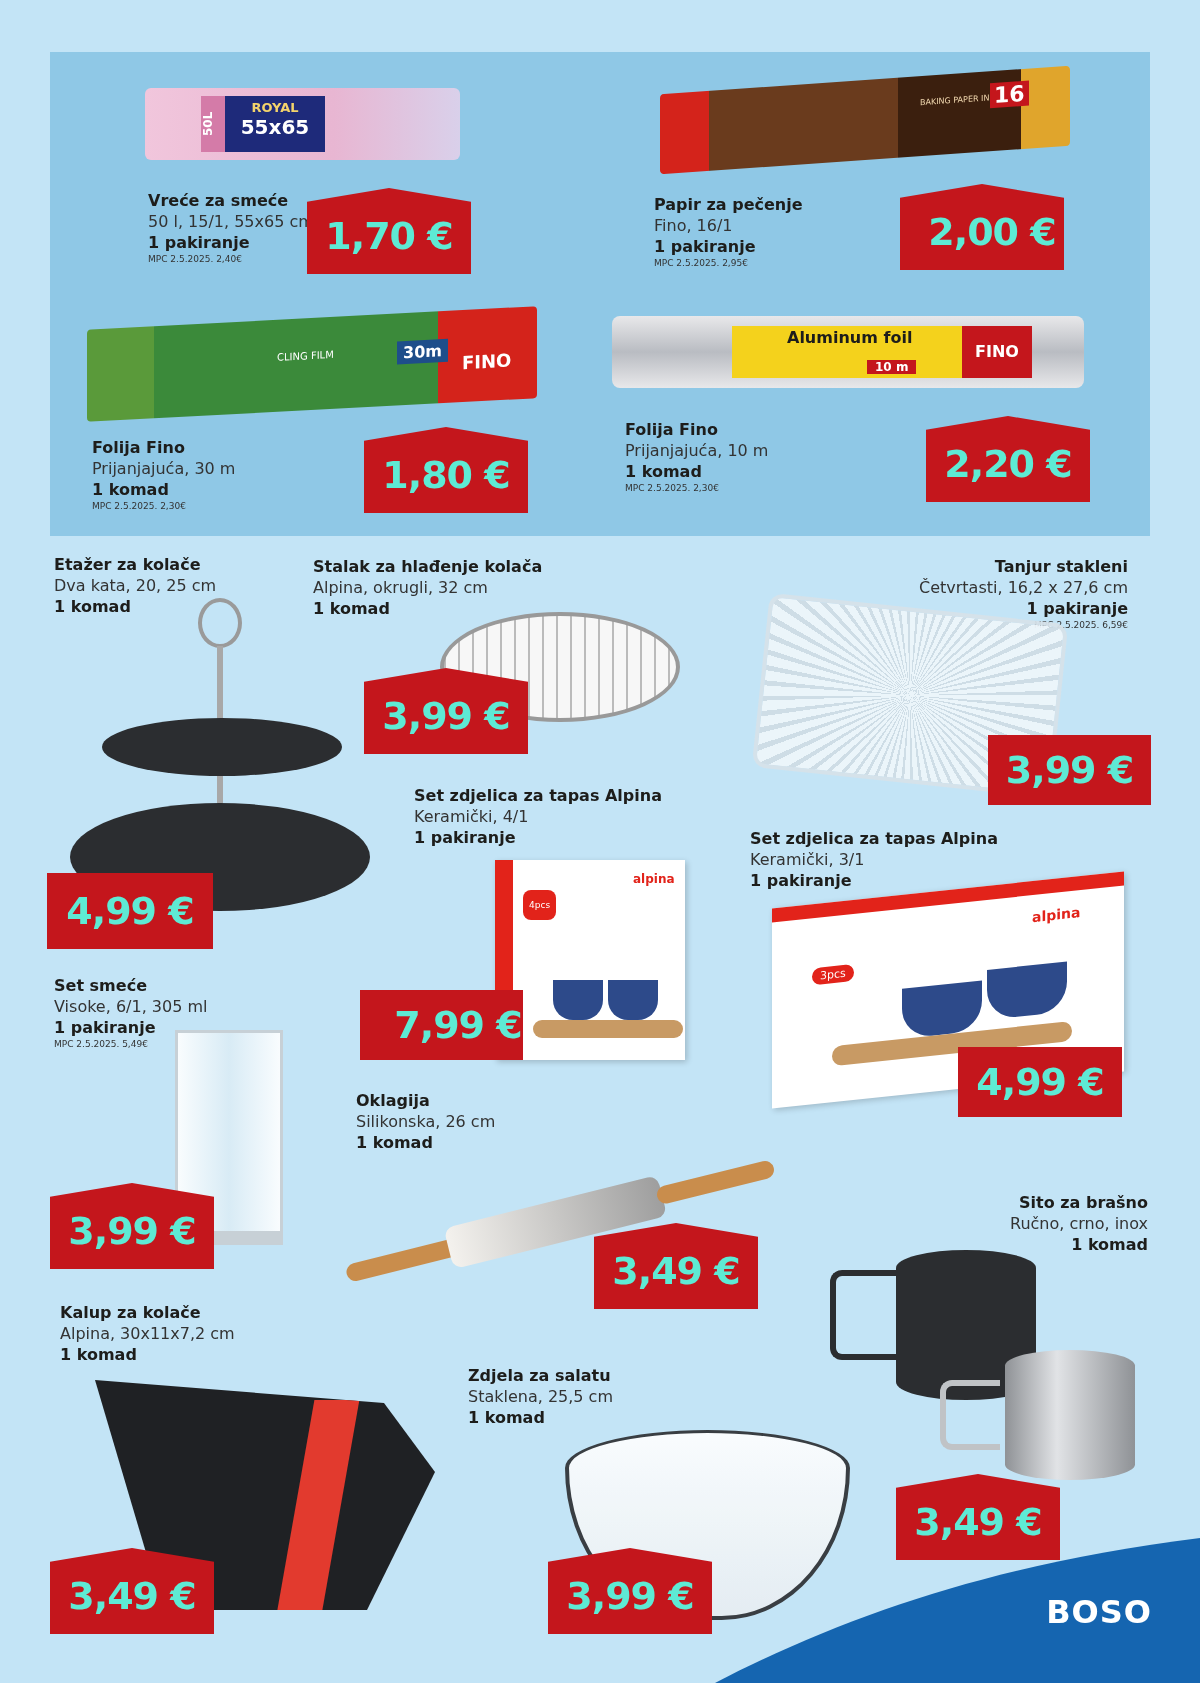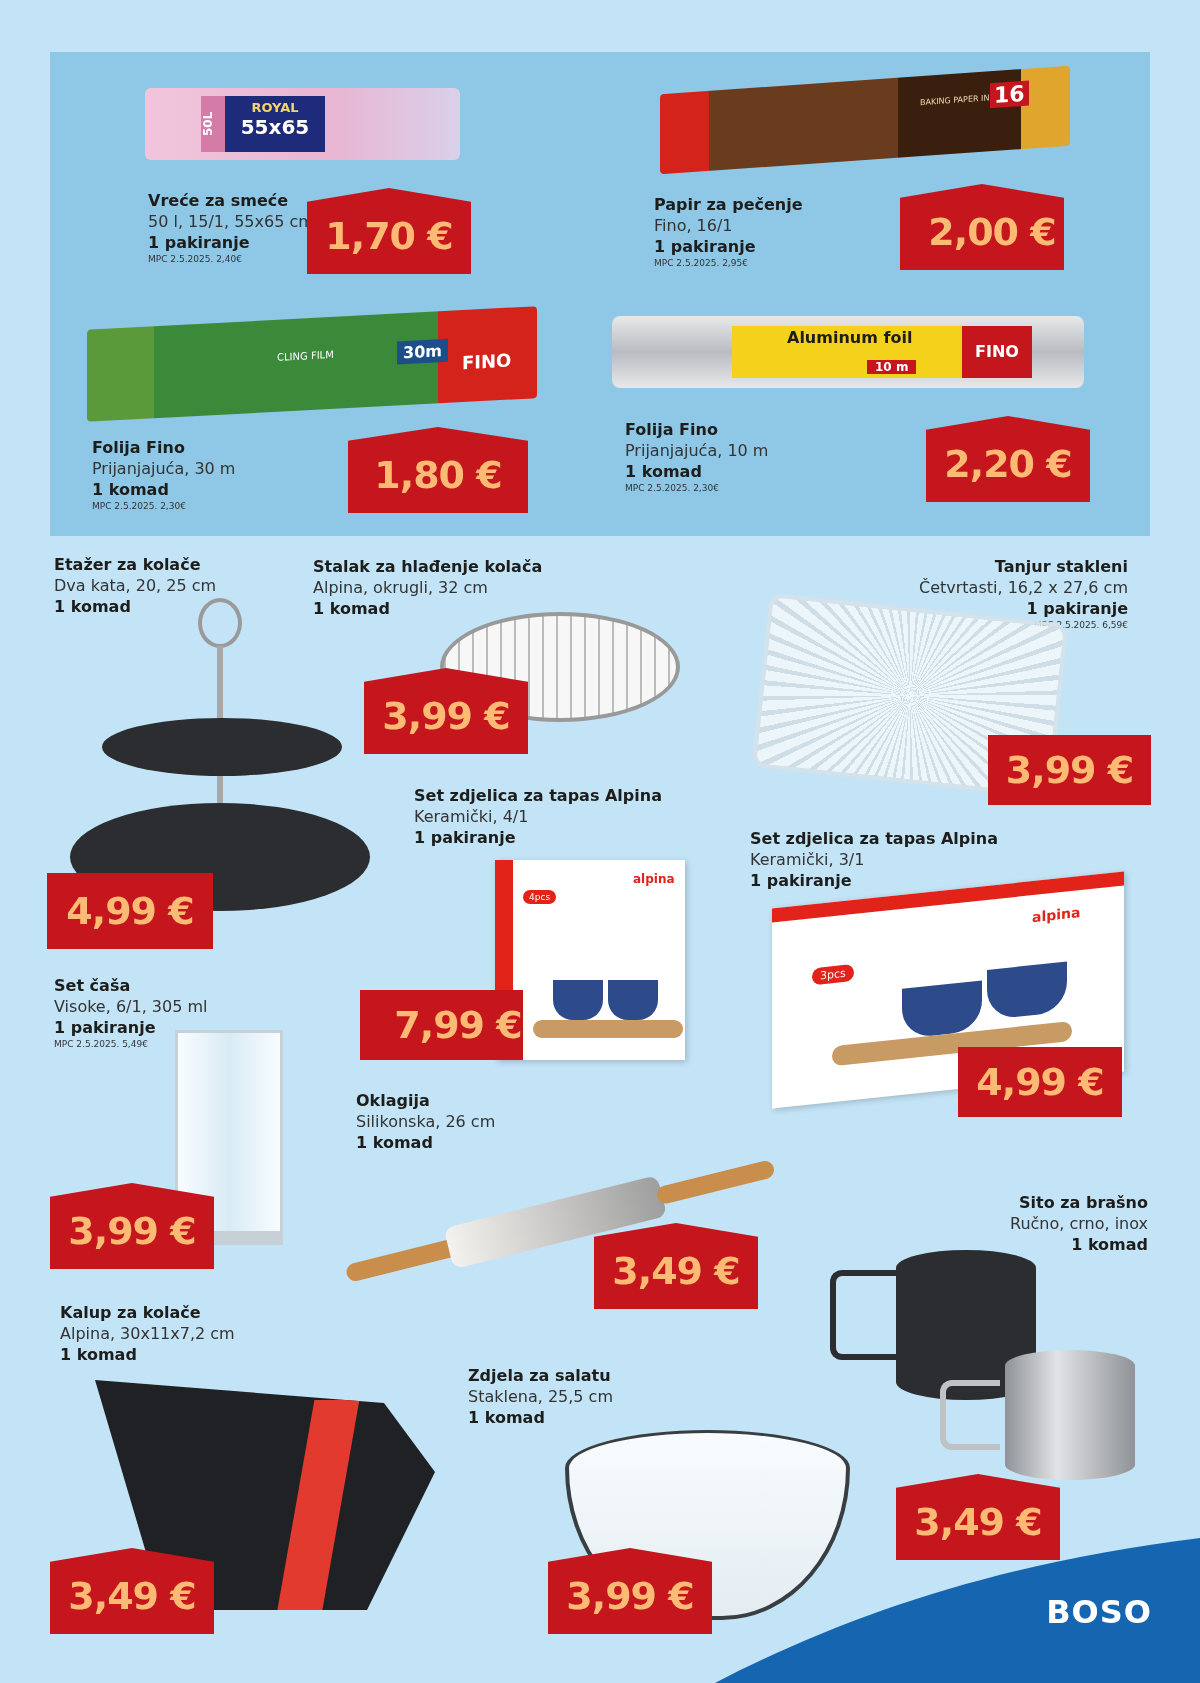--- a/index.html
+++ b/index.html
@@ -4,21 +4,21 @@
 <style>
   * { box-sizing: border-box; margin: 0; padding: 0; }
   body { width: 1200px; height: 1683px; background: #c3e4f6; font-family: "DejaVu Sans", "Liberation Sans", sans-serif; position: relative; overflow: hidden; color: #1d1d1b; }
   .panel { position: absolute; left: 50px; top: 52px; width: 1100px; height: 484px; background: #8fc8e6; }
   .abs { position: absolute; }
   .name { font-weight: bold; font-size: 16px; line-height: 21px; }
   .desc { font-size: 16px; line-height: 21px; color: #333; }
   .unit { font-weight: bold; font-size: 16px; line-height: 21px; }
   .mpc { font-size: 9px; line-height: 12px; color: #333; }
   .right { text-align: right; }
-  .price { position: absolute; background: #c4161c; color: #fdba74; font-weight: bold; font-size: 38px; display: flex; align-items: center; justify-content: center; letter-spacing: -1px; }
+  .price { position: absolute; background: #c4161c; color: #5eead4; font-weight: bold; font-size: 38px; display: flex; align-items: center; justify-content: center; letter-spacing: -1px; }
   .price.house { clip-path: polygon(0 16%, 50% 0, 100% 16%, 100% 100%, 0 100%); padding-top: 10px; }
   .footer { position: absolute; left: 0; bottom: 0; width: 1200px; height: 200px; }
   .logo { position: absolute; right: 48px; bottom: 52px; color: #fff; font-weight: bold; font-size: 32px; letter-spacing: 1px; margin-top: 48px; }
   .img { position: absolute; }
 </style>
 </head>
 <body>
 
 <div class="panel"></div>
 
@@ -53,21 +53,21 @@
   <div style="position:absolute;left:190px;top:32px;color:#fff;font-size:10px;">CLING FILM</div>
   <div style="position:absolute;left:310px;top:28px;color:#fff;font-weight:bold;font-size:16px;background:#1e4e8a;padding:2px 6px;">30m</div>
   <div style="position:absolute;left:375px;top:42px;color:#fff;font-weight:bold;font-size:18px;">FINO</div>
 </div>
 <div class="abs" style="left:92px;top:437px;">
   <div class="name">Folija Fino</div>
   <div class="desc">Prijanjajuća, 30 m</div>
   <div class="unit">1 komad</div>
   <div class="mpc">MPC 2.5.2025. 2,30€</div>
 </div>
-<div class="price house" style="left:348px;top:427px;width:180px;height:86px;">1,80 €</div>
+<div class="price house" style="left:364px;top:427px;width:164px;height:86px;">1,80 €</div>
 
 <div class="img" style="left:612px;top:316px;width:472px;height:72px;background:linear-gradient(180deg,#e8e8ea,#b9bcc2 50%,#e8e8ea);border-radius:8px;">
   <div style="position:absolute;left:120px;top:10px;width:230px;height:52px;background:#f4d21c;"></div>
   <div style="position:absolute;left:175px;top:12px;color:#1d1d1b;font-weight:bold;font-size:16px;">Aluminum foil</div>
   <div style="position:absolute;left:255px;top:44px;color:#fff;font-weight:bold;font-size:12px;background:#c4161c;padding:0 8px;">10 m</div>
   <div style="position:absolute;left:350px;top:10px;width:70px;height:52px;background:#c4161c;color:#fff;font-weight:bold;font-size:16px;text-align:center;padding-top:16px;">FINO</div>
 </div>
 <div class="abs" style="left:625px;top:419px;">
   <div class="name">Folija Fino</div>
   <div class="desc">Prijanjajuća, 10 m</div>
@@ -106,21 +106,21 @@
 <div class="img" style="left:760px;top:608px;width:300px;height:175px;background:repeating-conic-gradient(from 0deg at 50% 50%,#eef6fb 0 4deg,#cfdde6 4deg 6deg);border:4px solid #d6e2ea;border-radius:14px;transform:rotate(6deg);opacity:0.95;"></div>
 <div class="price" style="left:988px;top:735px;width:163px;height:70px;">3,99 €</div>
 
 <div class="abs" style="left:414px;top:785px;">
   <div class="name">Set zdjelica za tapas Alpina</div>
   <div class="desc">Keramički, 4/1</div>
   <div class="unit">1 pakiranje</div>
 </div>
 <div class="img" style="left:495px;top:860px;width:190px;height:200px;background:#fff;border-left:18px solid #e2231a;box-shadow:2px 2px 6px rgba(0,0,0,0.2);">
   <div style="position:absolute;left:120px;top:12px;color:#e2231a;font-weight:bold;font-size:12px;">alpina</div>
-  <div style="position:absolute;left:10px;top:30px;background:#e2231a;color:#fff;font-size:9px;padding:2px 6px;border-radius:8px;">4pcs</div>
+  <div style="position:absolute;left:10px;top:30px;background:#e2231a;color:#fff;font-size:9px;padding:10px 6px;border-radius:8px;">4pcs</div>
   <div style="position:absolute;left:40px;top:120px;width:50px;height:40px;background:#2d4a8a;border-radius:0 0 20px 20px;"></div>
   <div style="position:absolute;left:95px;top:120px;width:50px;height:40px;background:#2d4a8a;border-radius:0 0 20px 20px;"></div>
   <div style="position:absolute;left:20px;top:160px;width:150px;height:18px;background:#c89a64;border-radius:10px;"></div>
 </div>
 <div class="price" style="left:360px;top:990px;width:163px;height:70px;padding-left:33px;">7,99 €</div>
 
 <div class="abs" style="left:750px;top:828px;">
   <div class="name">Set zdjelica za tapas Alpina</div>
   <div class="desc">Keramički, 3/1</div>
   <div class="unit">1 pakiranje</div>
@@ -128,21 +128,21 @@
 <div class="img" style="left:772px;top:890px;width:352px;height:200px;background:#fff;border-top:14px solid #e2231a;transform:skewY(-6deg);box-shadow:2px 2px 6px rgba(0,0,0,0.2);">
   <div style="position:absolute;left:260px;top:14px;color:#e2231a;font-weight:bold;font-size:14px;">alpina</div>
   <div style="position:absolute;left:40px;top:50px;background:#e2231a;color:#fff;font-size:11px;padding:2px 8px;border-radius:10px;">3pcs</div>
   <div style="position:absolute;left:130px;top:80px;width:80px;height:50px;background:#2d4a8a;border-radius:0 0 30px 30px;"></div>
   <div style="position:absolute;left:215px;top:70px;width:80px;height:50px;background:#2d4a8a;border-radius:0 0 30px 30px;"></div>
   <div style="position:absolute;left:60px;top:130px;width:240px;height:20px;background:#c89a64;border-radius:10px;"></div>
 </div>
 <div class="price" style="left:958px;top:1047px;width:164px;height:70px;">4,99 €</div>
 
 <div class="abs" style="left:54px;top:975px;">
-  <div class="name">Set čaša</div>
+  <div class="name">Set smeće</div>
   <div class="desc">Visoke, 6/1, 305 ml</div>
   <div class="unit">1 pakiranje</div>
   <div class="mpc">MPC 2.5.2025. 5,49€</div>
 </div>
 <div class="img" style="left:175px;top:1030px;width:108px;height:215px;background:linear-gradient(90deg,rgba(255,255,255,0.9),rgba(230,240,245,0.6) 50%,rgba(255,255,255,0.9));border:3px solid #c7d0d6;border-bottom-width:14px;"></div>
 <div class="price house" style="left:50px;top:1183px;width:164px;height:86px;">3,99 €</div>
 
 <div class="abs" style="left:356px;top:1090px;">
   <div class="name">Oklagija</div>
   <div class="desc">Silikonska, 26 cm</div>

